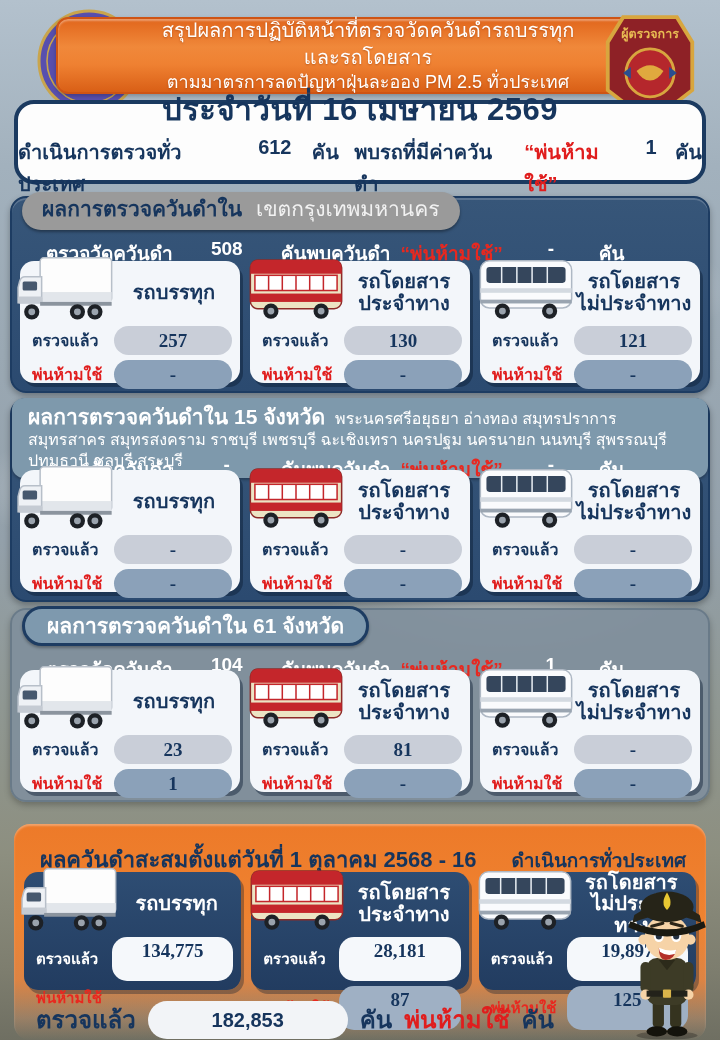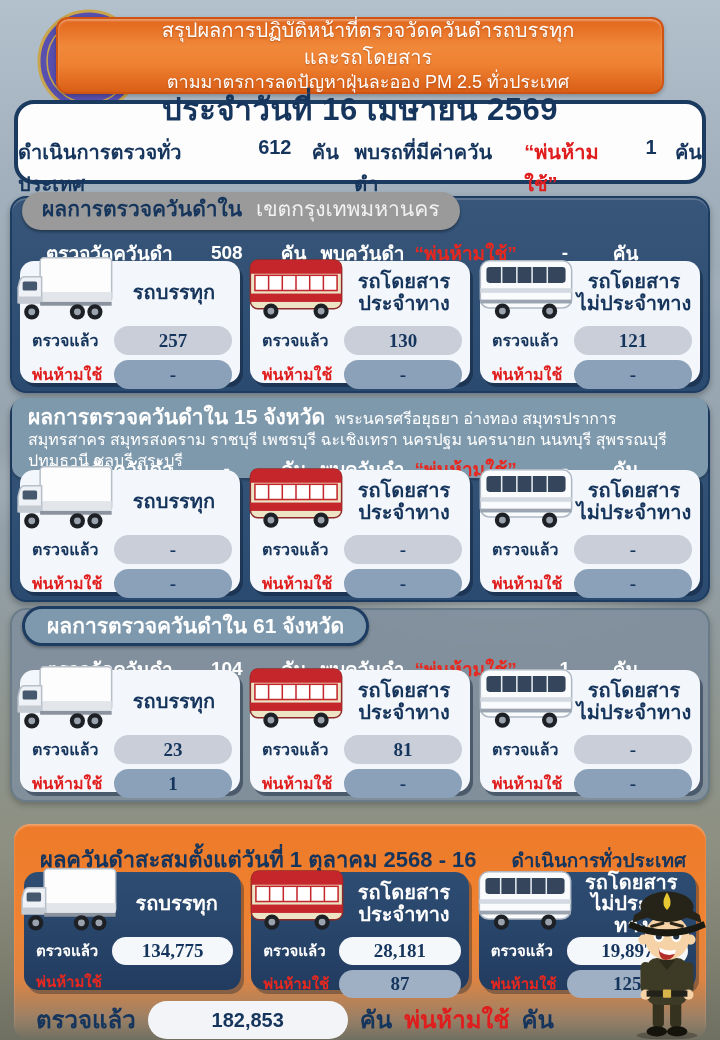--- a/index.html
+++ b/index.html
@@ -65,28 +65,28 @@
     background:#7e99ae; border:3px solid #1d3c62; border-radius:20px; padding:0 22px;
     color:#fff; font-weight:bold; font-size:21px; white-space:nowrap; box-shadow:0 2px 3px rgba(0,0,0,.3);
   }
   .hdr-bar {
     position:absolute; left:0; right:0; top:-2px; min-height:50px;
     background:#7e99ac; border-radius:12px; padding:5px 14px 6px 16px;
     color:#fff; font-size:16px; line-height:1.3; box-shadow:0 2px 3px rgba(0,0,0,.25);
   }
   .hdr-bar .bold { font-weight:bold; font-size:21px; margin-right:10px; }
 
-  .stats { position:absolute; left:34px; right:14px; display:flex; align-items:center; color:#fff; font-weight:bold; font-size:19px; white-space:nowrap; }
+  .stats { position:absolute; left:34px; right:14px; display:flex; align-items:flex-start; color:#fff; font-weight:bold; font-size:19px; white-space:nowrap; }
   #panel-bkk .stats { top:40px; }
   #panel-15  .stats { top:54px; }
   #panel-61  .stats { top:44px; }
   .stats .sv1 { display:inline-block; min-width:108px; text-align:center; }
   .stats .sv2 { display:inline-block; min-width:96px; text-align:center; }
   .stats .banned-w { color:#e8281f; margin-left:10px; }
-  .stats .g { margin-left:14px; }
+  .stats .g { }
 
   .cards { position:absolute; left:8px; right:8px; bottom:8px; display:flex; gap:10px; }
   .vcard {
     flex:1; height:122px; background:#f3f6fa; border-radius:14px;
     box-shadow:3px 4px 0 rgba(12,28,50,.45); position:relative; padding:4px 8px 8px 8px;
     display:flex; flex-direction:column;
   }
   .vc-top { display:flex; height:56px; align-items:center; }
   .vc-img { width:100px; height:70px; margin:-8px 0 0 -12px; flex:none; }
   .vc-img svg { width:100%; height:100%; }
@@ -109,21 +109,21 @@
   .cum-title .sub { color:#16355d; font-weight:bold; font-size:19px; }
   .cum-cards { position:absolute; left:10px; right:10px; top:48px; display:flex; gap:10px; }
   .ccard {
     flex:1; height:118px; border-radius:14px; position:relative; padding:4px 8px 8px 8px;
     background:linear-gradient(180deg,#2e4d73 0%, #223c60 100%);
     box-shadow:3px 4px 0 rgba(12,28,50,.35); display:flex; flex-direction:column;
   }
   .ccard .vc-title { color:#fff; }
   .ccard .vc-label { color:#fff; font-size:15px; width:80px; }
   .ccard .vc-label.banned { color:#e8281f; }
-  .ccard .vc-pill { height:28px; line-height:28px; }
+  .ccard .vc-pill { height:44px; line-height:28px; }
   .ccard .vc-pill.white { background:#f5f8fb; }
   .ccard .vc-pill.blue { background:#9fb0c4; }
   .totals { position:absolute; left:22px; right:100px; top:176px; display:flex; align-items:center; gap:12px; white-space:nowrap; }
   .totals .t-label { color:#16355d; font-weight:bold; font-size:24px; }
   .totals .t-label.banned { color:#e01d1d; }
   .totals .t-pill { background:#f2f4f7; border-radius:19px; height:38px; line-height:38px; text-align:center; color:#16355d; font-weight:bold; font-size:20px; }
   .totals .t-pill.w1 { width:200px; }
   .totals .t-pill.w2 { width:160px; background:#a8b5c7; }
 
   .mascot { right:4px; bottom:0; width:98px; height:156px; z-index:5; }
@@ -212,20 +212,29 @@
 
   <div class="abs org-seal">
     <svg viewBox="0 0 106 106" width="106" height="106">
         <use href="#sym-seal"></use>
       </svg>
   </div>
   <div class="abs top-banner">
     <div class="tb-line1">สรุปผลการปฏิบัติหน้าที่ตรวจวัดควันดำรถบรรทุกและรถโดยสาร</div>
     <div class="tb-line2">ตามมาตรการลดปัญหาฝุ่นละออง PM 2.5 ทั่วประเทศ</div>
   </div>
+  <div class="abs insp-badge">
+    <svg viewBox="0 0 100 118" width="96" height="116">
+      <path d="M22 4 H78 L94 30 V80 L50 114 L6 80 V30 Z" fill="#8e2126" stroke="#d8a63f" stroke-width="4"></path>
+      <circle cx="50" cy="62" r="25" fill="#b5272c" stroke="#d8a63f" stroke-width="3"></circle>
+      <path d="M36 60 q14 -12 28 0 q-6 10 -14 10 q-8 0 -14 -10 z" fill="#e0a93e"></path>
+      <path d="M22 62 l8 -6 v12 z M78 62 l-8 -6 v12 z" fill="#2a4e8f"></path>
+      <text x="50" y="26" text-anchor="middle" font-size="13" fill="#e9bc53" font-weight="bold">ผู้ตรวจการ</text>
+    </svg>
+  </div>
 
   <div class="abs date-box">
     <div class="db-title">ประจำวันที่  16 เมษายน 2569</div>
     <div class="db-row">
       <span>ดำเนินการตรวจทั่วประเทศ</span>
       <span class="v1">612</span>
       <span>คัน</span>
       <span class="sp"></span>
       <span>พบรถที่มีค่าควันดำ</span>
       <span class="sp"></span>

